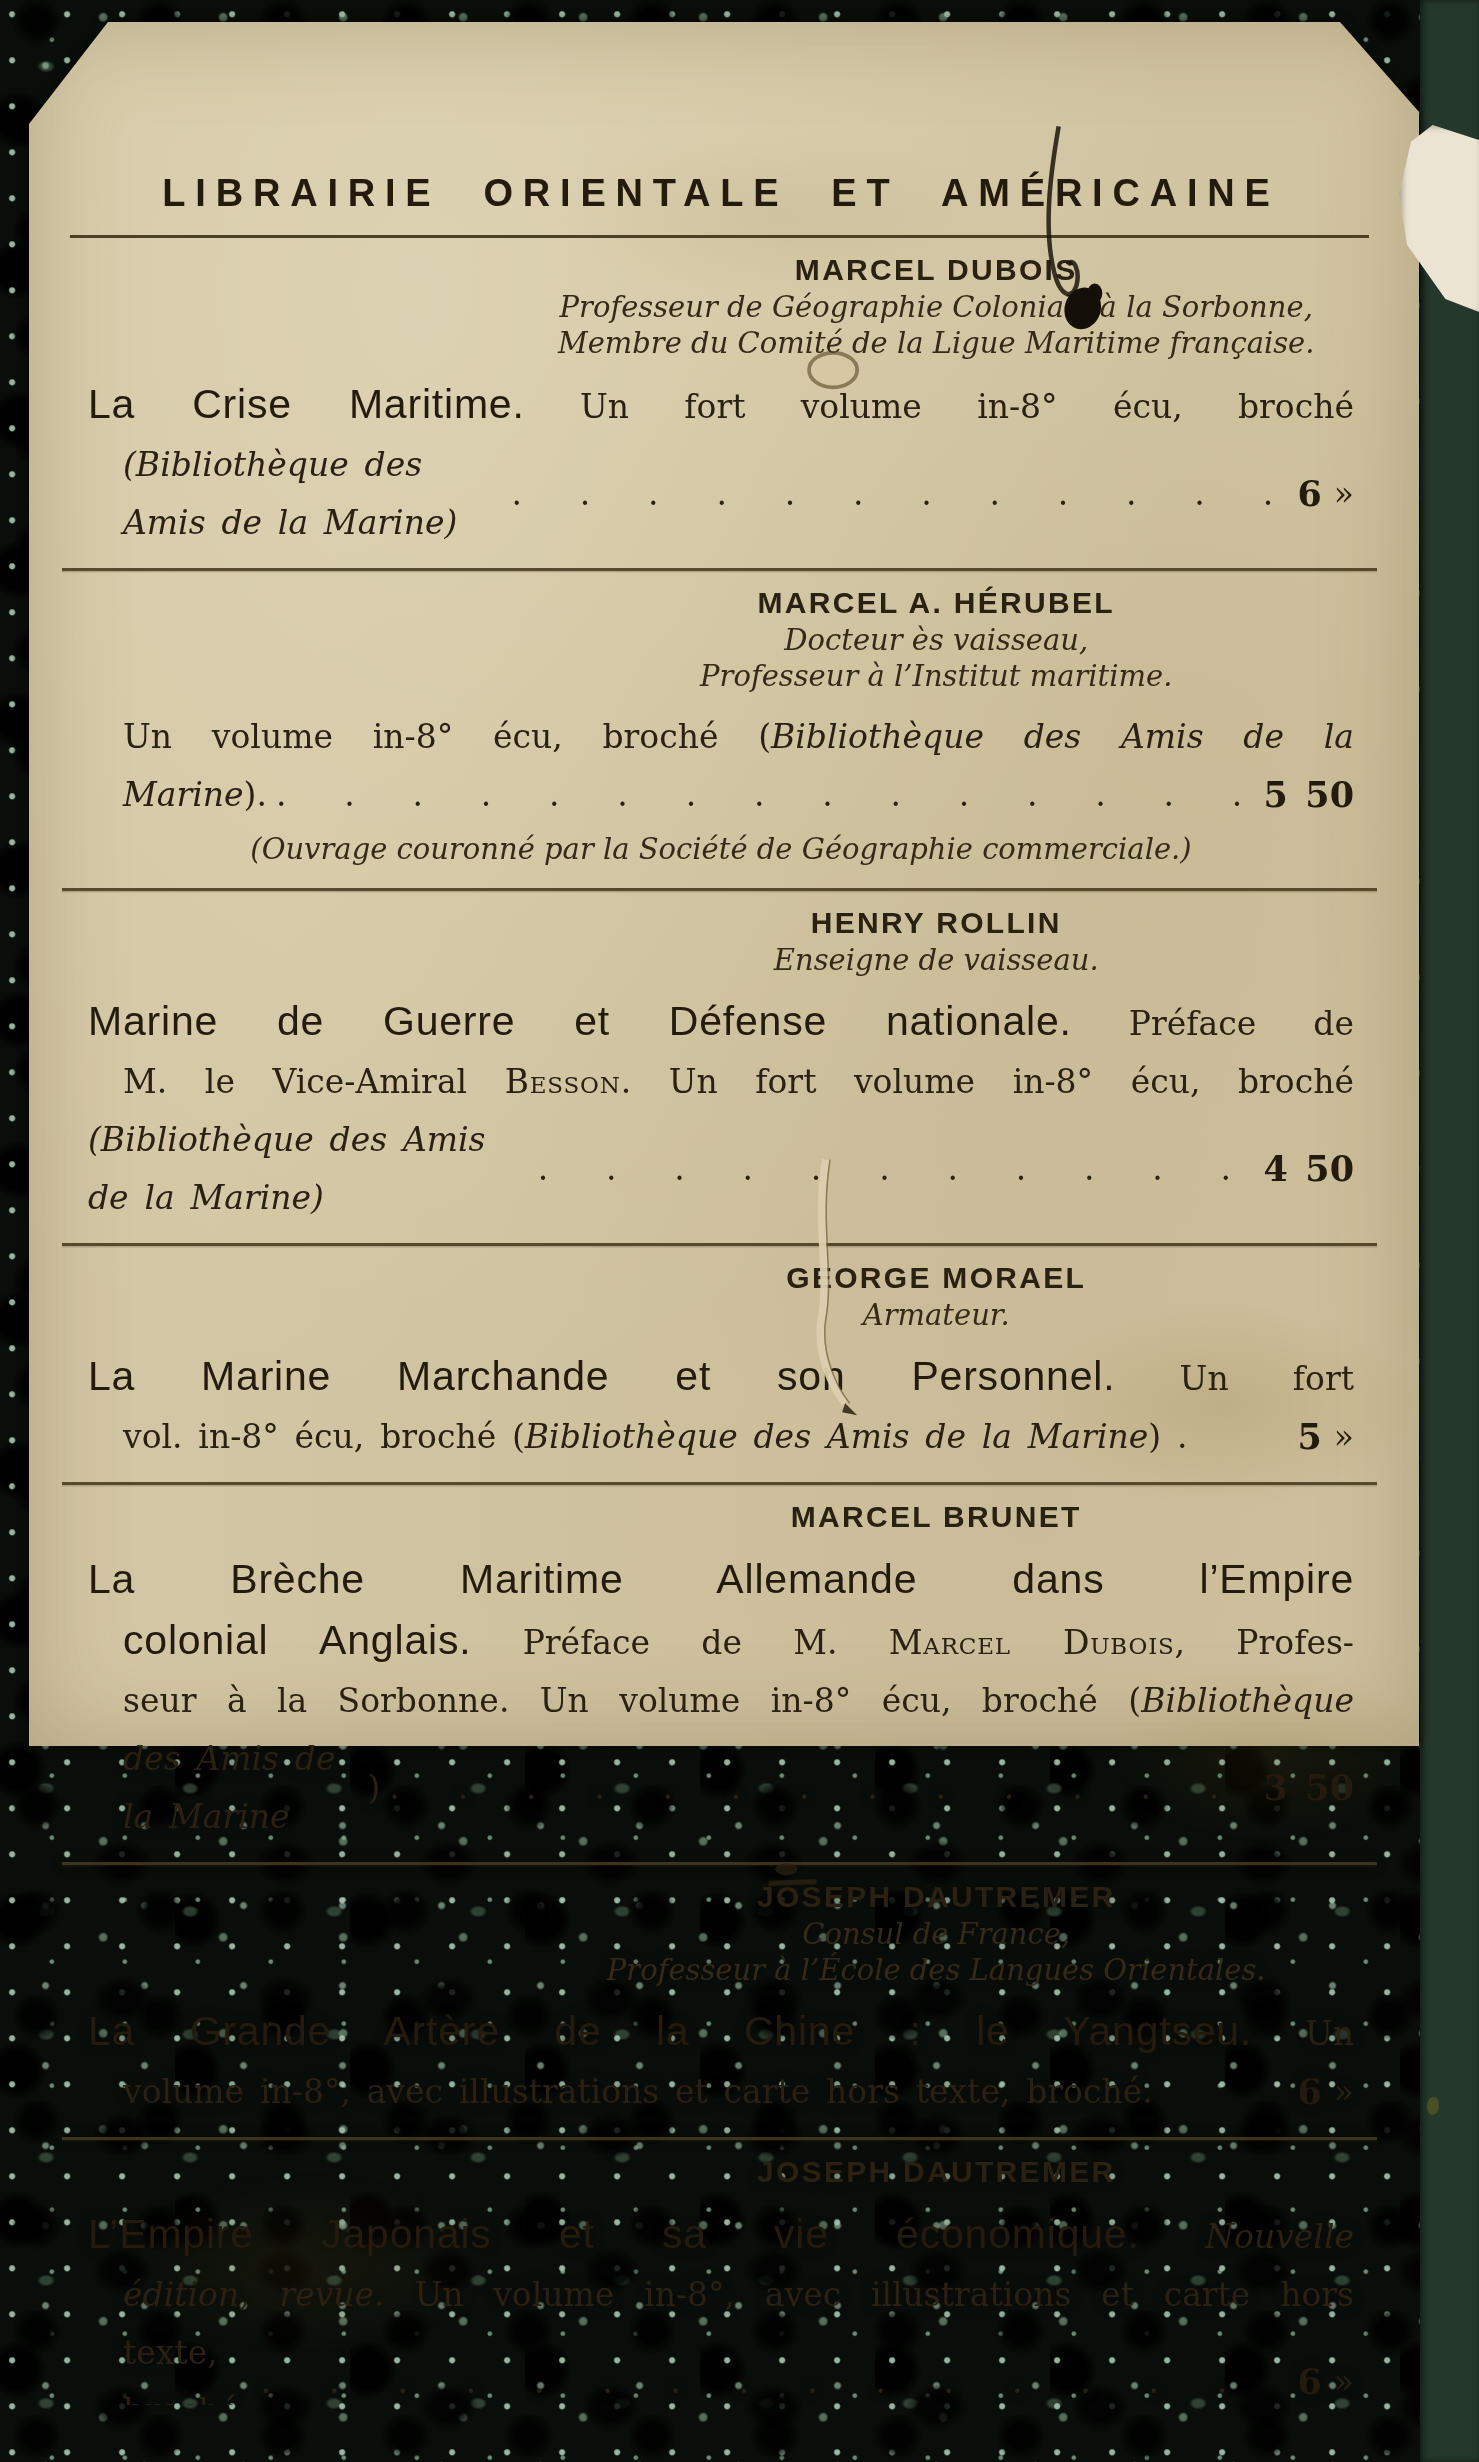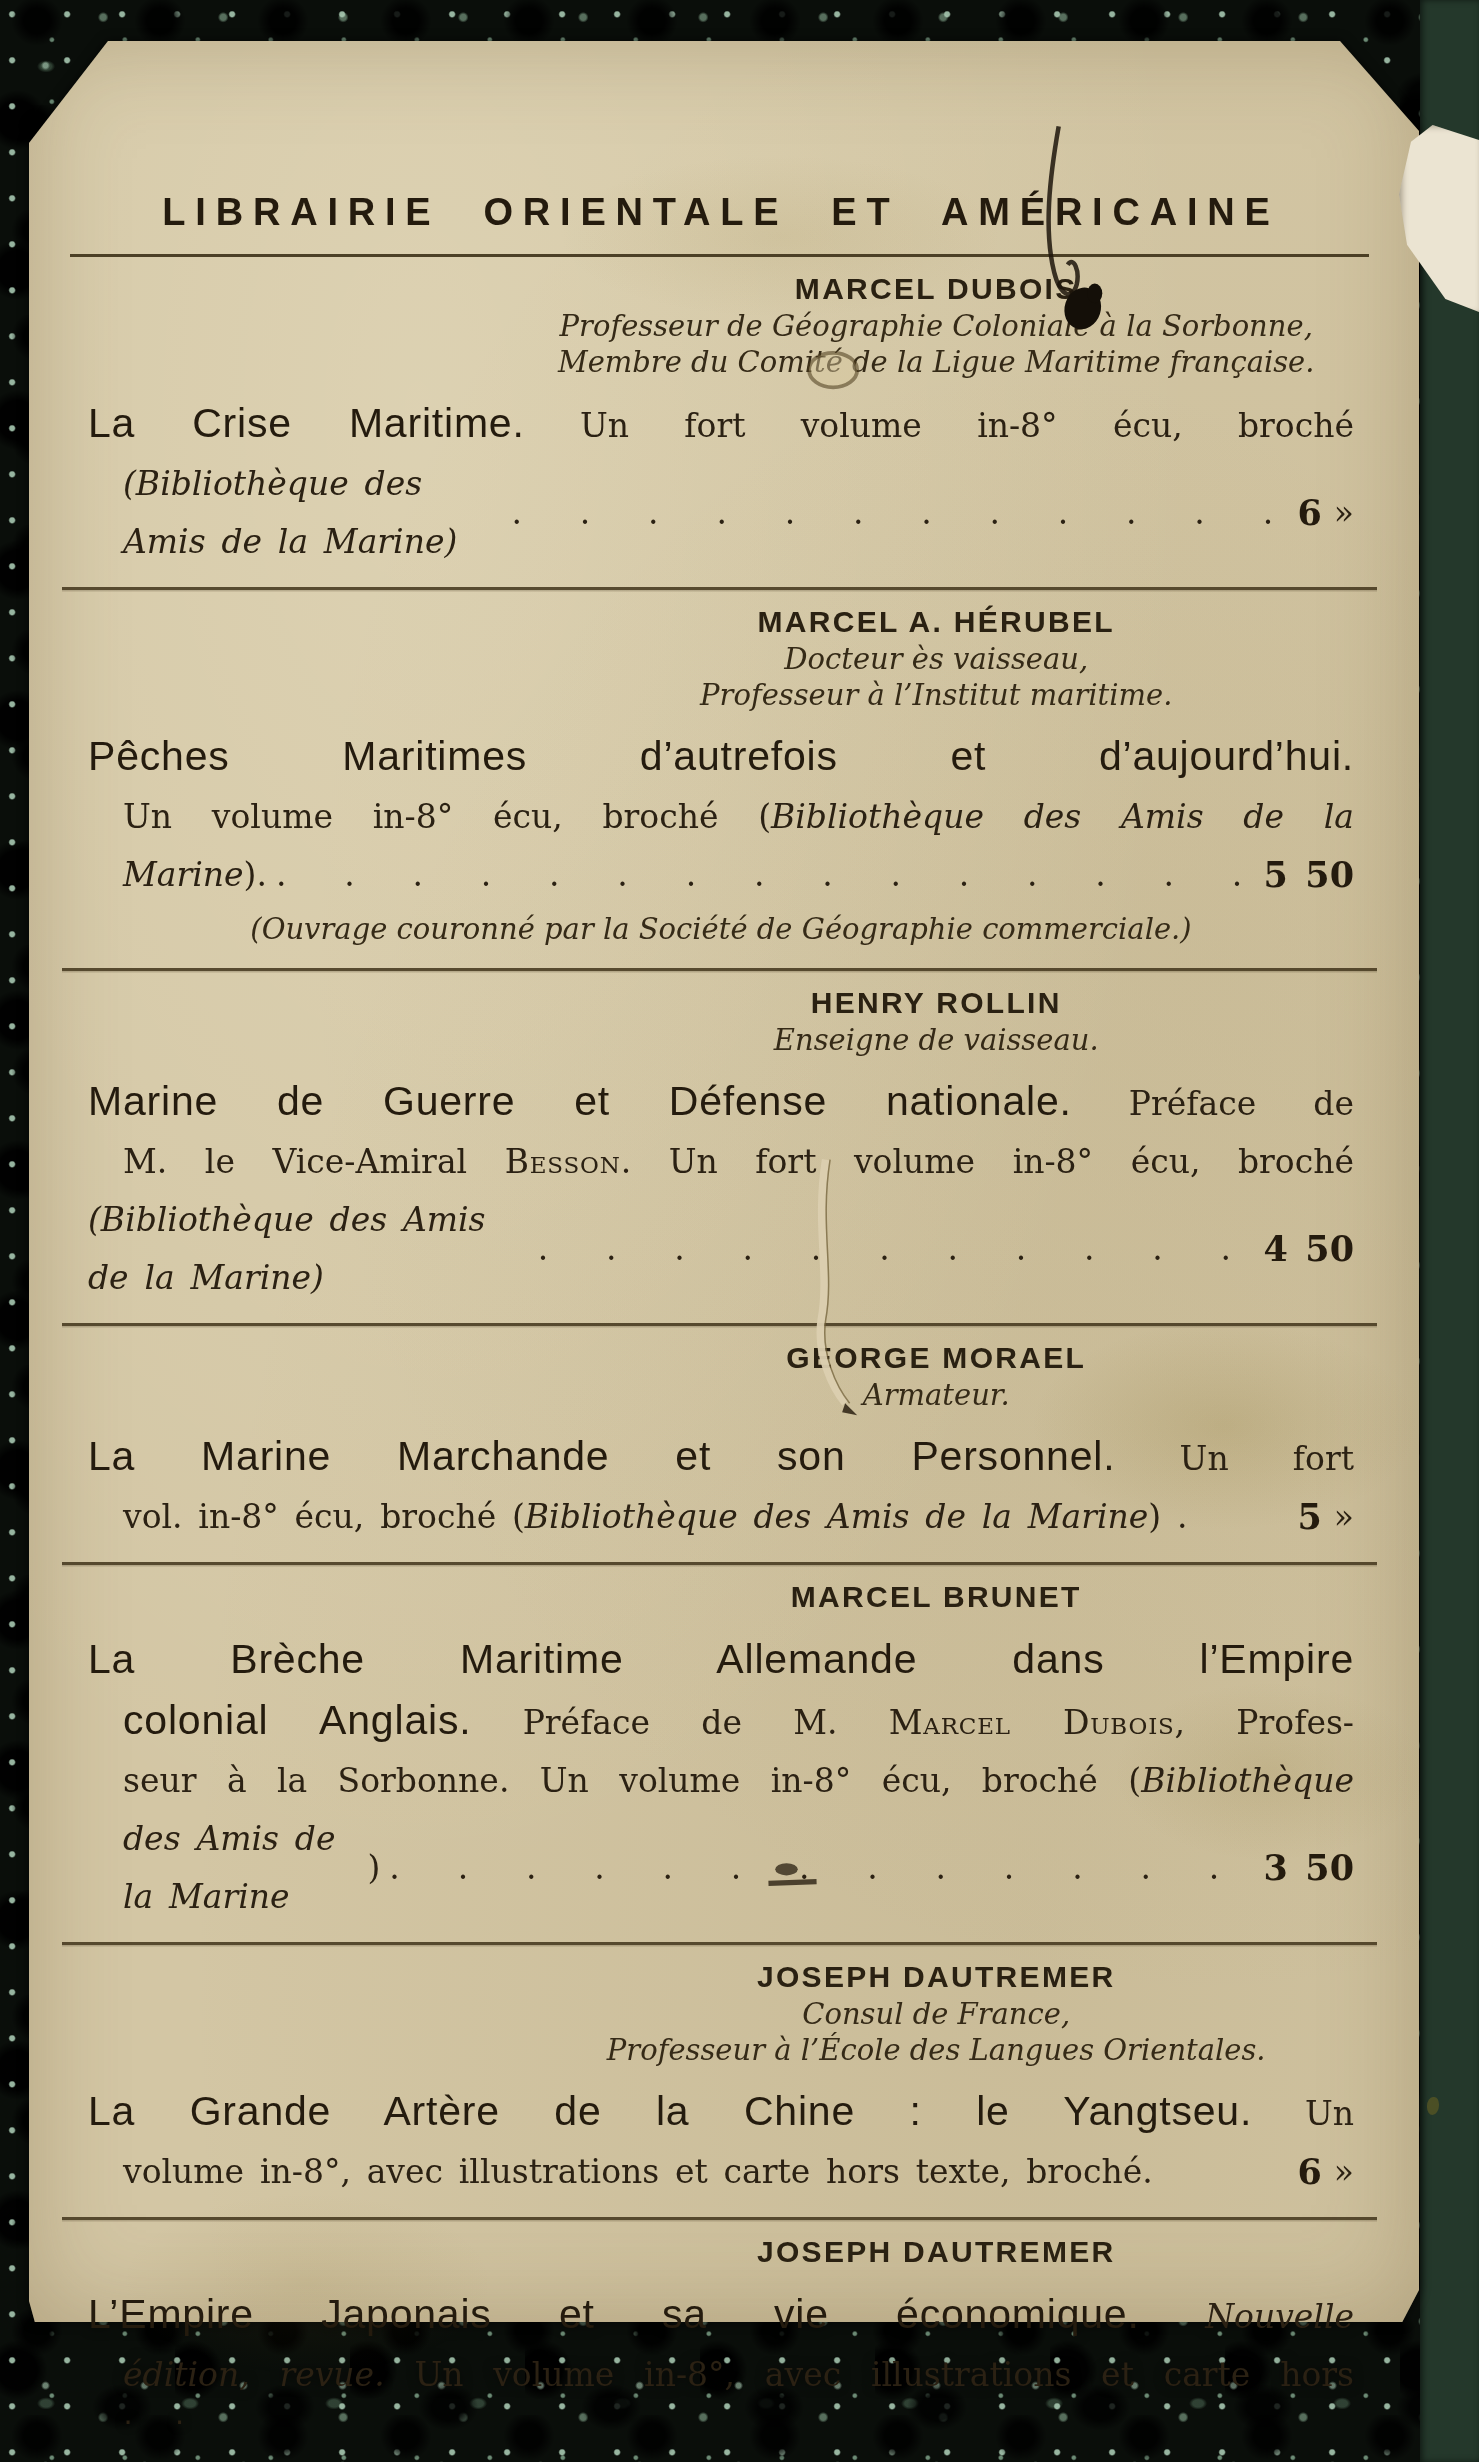--- a/index.html
+++ b/index.html
@@ -20,21 +20,21 @@
     background-image:
       radial-gradient(ellipse at 30% 20%, rgba(0,0,0,.85) 0 13.5px, transparent 25.6px),
       radial-gradient(ellipse at 75% 70%, rgba(0,0,0,.8) 0 16.5px, transparent 30px);
     background-size:123px 105px, 163px 136px;}
   .green-band{position:absolute;top:0;right:0;width:59px;height:100%;background:#24382b;
     box-shadow:inset 2.3px 0 6.8px rgba(0,0,0,.55);}
 
   
   .paper-wrap{position:absolute;left:0;top:0;width:1479px;height:2462px;
     filter:drop-shadow(0 0 5.3px rgba(0,0,0,.6));}
-  .paper{position:absolute;left:29px;top:41px;width:1390px;height:2281px;
+  .paper{position:absolute;left:29px;top:22px;width:1390px;height:1724px;
     background-color:#d3c6a4;
     background-image:
       radial-gradient(ellipse at 28% 16%, rgba(255,250,228,.22), transparent 55%),
       radial-gradient(ellipse at 72% 85%, rgba(122,100,48,.10), transparent 60%),
       radial-gradient(ellipse at 85% 40%, rgba(130,110,55,.08), transparent 55%);
     box-shadow:inset 0 0 98px rgba(92,72,34,.28);
     clip-path:polygon(79px 0, 1311px 0, 1390px 90px, 1390px 2249px, 1320px 2383px, 34px 2383px, 0 2260px, 0 102px);}
   .stain{position:absolute;border-radius:50%;pointer-events:none;}
   .stain.s1{left:1000px;top:1279px;width:391px;height:211px;
     background:radial-gradient(ellipse, rgba(124,102,30,.17), transparent 70%);}
@@ -120,21 +120,20 @@
       </div>
       <div class="srule"></div>
 
       <div>
         <div class="authors">
           <div class="author">MARCEL A. HÉRUBEL</div>
           <div class="cred">Docteur ès vaisseau,</div>
           <div class="cred">Professeur à l’Institut maritime.</div>
         </div>
         <div class="para">
-            <div class="bline"><span class="bt">Pêches Maritimes d’autrefois et d’aujourd’hui.</span></div>
             <div class="bline ind"><span class="rm">Un volume in-8° écu, broché (</span><span class="it">Bibliothèque des Amis de la</span></div>
             <div class="bline flexline ind">
               <span class="it">Marine</span>
               <span class="rm">).</span>
               <span class="leader">. . . . . . . . . . . . . . . . . . . . . . . . . . . .</span>
               <span class="pr">5 50</span>
             </div>
           </div>
         <div class="note">(Ouvrage couronné par la Société de Géographie commerciale.)</div>
       </div>

